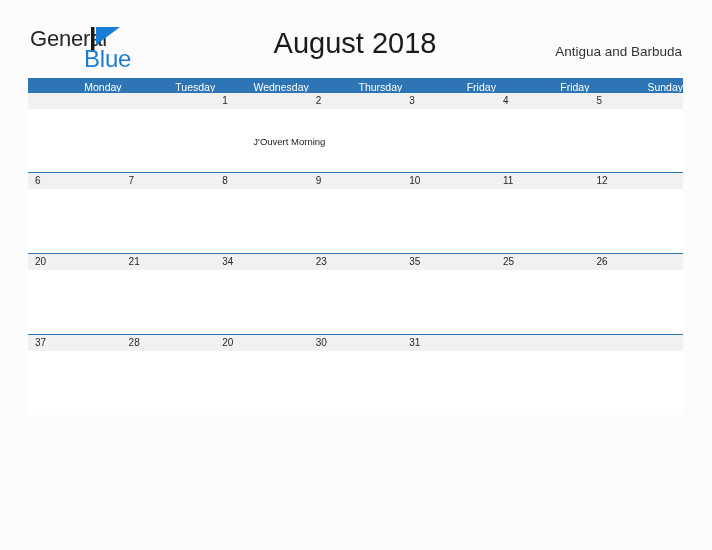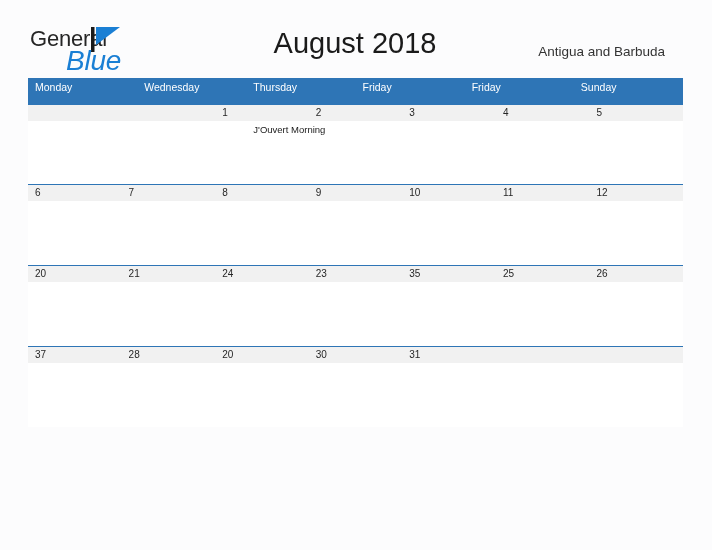--- a/index.html
+++ b/index.html
@@ -41,27 +41,26 @@
     position: absolute;
     left: 0;
     top: 0;
     font-size: 22px;
     letter-spacing: -0.2px;
     color: #262626;
     font-family: "Liberation Sans", sans-serif;
   }
   .logo-blue {
     position: absolute;
-    left: 36px;
+    left: 54px;
     top: 19px;
-    font-size: 28px;
+    font-size: 24px;
     letter-spacing: -0.2px;
     color: #1a7fd4;
     font-family: "Liberation Sans", sans-serif;
-    font-style: italic;
   }
   .logo-flag {
     position: absolute;
     left: 61px;
     top: 1px;
     width: 30px;
     height: 25px;
   }
 
   .cal-title {
@@ -71,39 +70,40 @@
     top: 27px;
     text-align: center;
     font-size: 29px;
     color: #1a1a1a;
     font-family: "Liberation Sans", sans-serif;
     letter-spacing: 0px;
   }
 
   .cal-region {
     position: absolute;
-    right: 47px;
+    right: 30px;
     top: 44px;
     font-size: 13.5px;
     color: #333333;
     font-family: "Liberation Sans", sans-serif;
   }
 
   
   .calendar {
     position: absolute;
     left: 28px;
     top: 78px;
     width: 655px;
   }
 
   .dow-row {
     display: flex;
     background: #2e75b6;
-    height: 26px;
+    height: 14px;
+    text-align: right;
   }
   .dow-cell {
     flex: 1 1 0;
     color: #ffffff;
     font-size: 10.5px;
     line-height: 18px;
     padding-left: 7px;
     box-sizing: border-box;
     white-space: nowrap;
     overflow: hidden;
@@ -136,20 +136,21 @@
   }
 
   .event-band {
     display: flex;
     background: #ffffff;
   }
   .event-cell {
     flex: 1 1 0;
     padding: 3px 4px 0 7px;
     box-sizing: border-box;
+    margin-top: 24px;
   }
   .event-item {
     font-size: 9.5px;
     color: #1a1a1a;
     line-height: 12px;
     white-space: nowrap;
     overflow: hidden;
   }
 
   .week-1 .event-band { height: 63px; }
@@ -179,20 +180,21 @@
     <div class="cal-title">August 2018</div>
 
     <div class="cal-region">Antigua and Barbuda</div>
 
   </div>
 
   <div class="calendar">
 
     <div class="dow-row">
       <div class="dow-cell">Monday</div>
+      <div class="dow-cell">Tuesday</div>
       <div class="dow-cell">Wednesday</div>
       <div class="dow-cell">Thursday</div>
       <div class="dow-cell">Friday</div>
       <div class="dow-cell">Friday</div>
       <div class="dow-cell">Sunday</div>
     </div>
 
     <div class="week week-1">
       <div class="date-band">
         <div class="date-cell empty"></div>
@@ -234,21 +236,21 @@
         <div class="event-cell"></div>
         <div class="event-cell"></div>
       </div>
     </div>
 
 
     <div class="week week-4">
       <div class="date-band">
         <div class="date-cell">20</div>
         <div class="date-cell">21</div>
-        <div class="date-cell">24</div>
+        <div class="date-cell">34</div>
         <div class="date-cell">23</div>
         <div class="date-cell">35</div>
         <div class="date-cell">25</div>
         <div class="date-cell">26</div>
       </div>
       <div class="event-band">
         <div class="event-cell"></div>
         <div class="event-cell"></div>
         <div class="event-cell"></div>
         <div class="event-cell"></div>

